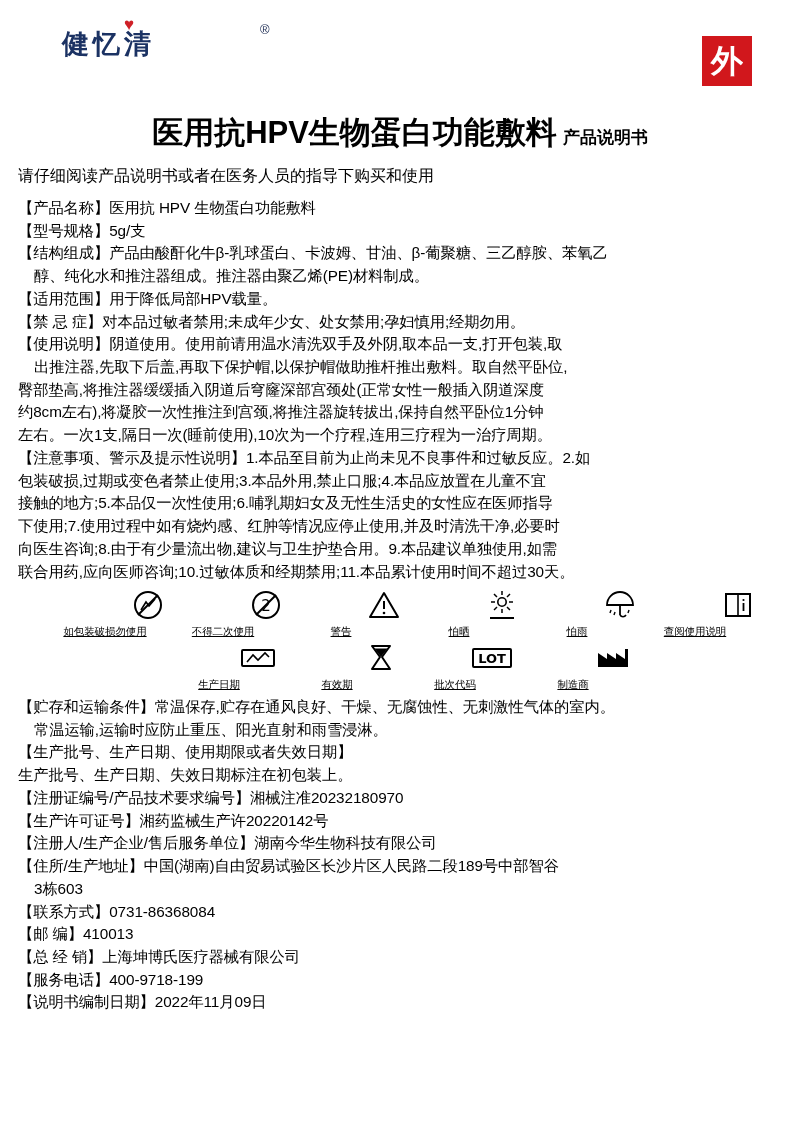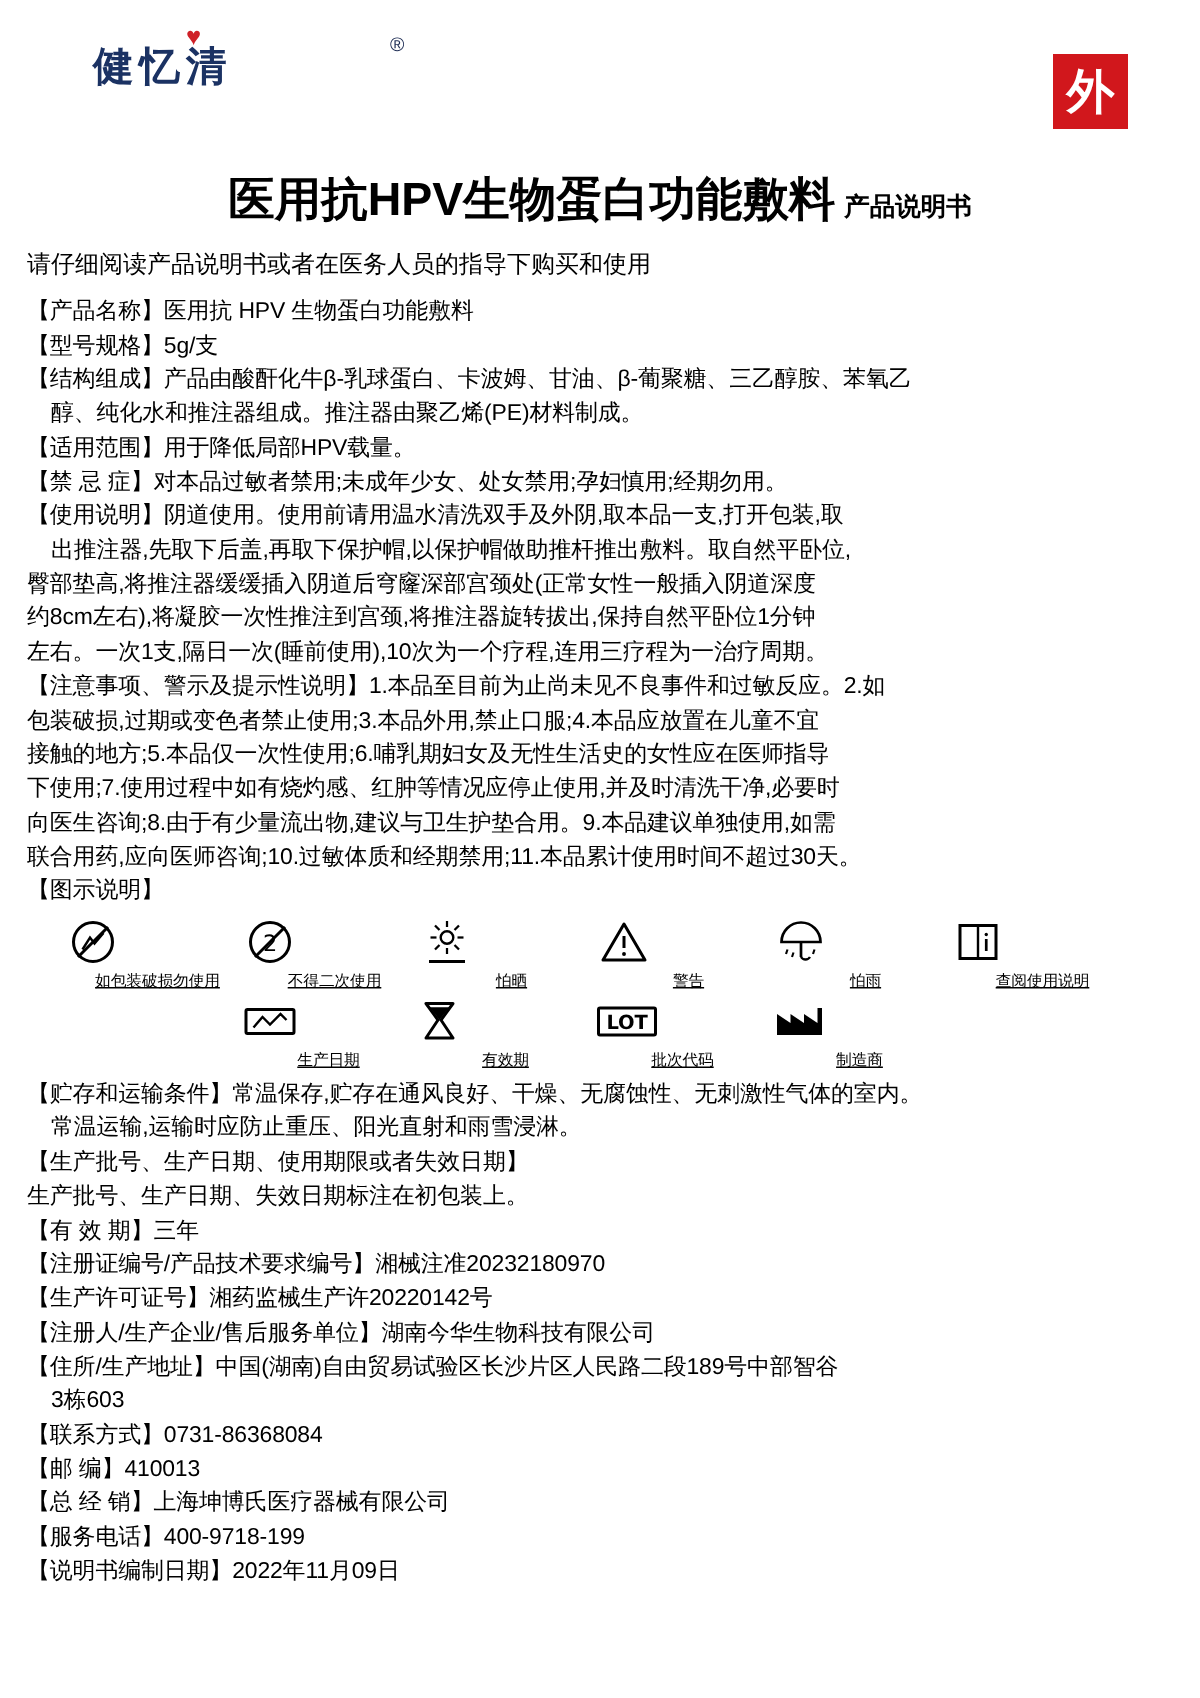--- a/index.html
+++ b/index.html
@@ -127,21 +127,21 @@
     margin-bottom: 2px;
   }
   .sym {
     width: 118px;
     text-align: center;
   }
   .sym-glyph {
     height: 34px;
     display: flex;
     align-items: center;
-    justify-content: flex-start;
+    justify-content: flex-end;
   }
   .sym-label {
     font-size: 10.5px;
     margin-top: 2px;
     color: #000;
     text-decoration: underline;
   }
   .sym-row2 { justify-content: center; gap: 0; margin-left: -8px; }
 
   svg { display: block; }
@@ -180,21 +180,20 @@
     <p class="para">约8cm左右),将凝胶一次性推注到宫颈,将推注器旋转拔出,保持自然平卧位1分钟</p>
     <p class="para">左右。一次1支,隔日一次(睡前使用),10次为一个疗程,连用三疗程为一治疗周期。</p>
 
     <p class="para">【注意事项、警示及提示性说明】1.本品至目前为止尚未见不良事件和过敏反应。2.如</p>
     <p class="para">包装破损,过期或变色者禁止使用;3.本品外用,禁止口服;4.本品应放置在儿童不宜</p>
     <p class="para">接触的地方;5.本品仅一次性使用;6.哺乳期妇女及无性生活史的女性应在医师指导</p>
     <p class="para">下使用;7.使用过程中如有烧灼感、红肿等情况应停止使用,并及时清洗干净,必要时</p>
     <p class="para">向医生咨询;8.由于有少量流出物,建议与卫生护垫合用。9.本品建议单独使用,如需</p>
     <p class="para">联合用药,应向医师咨询;10.过敏体质和经期禁用;11.本品累计使用时间不超过30天。</p>
 
-    <p class="para">【图示说明】</p>
 
     <div class="symbols">
       <div class="sym-row">
 
         <div class="sym">
           <div class="sym-glyph">
             <svg width="32" height="32" viewBox="0 0 32 32">
               <circle cx="16" cy="16" r="13" fill="none" stroke="#000" stroke-width="2"></circle>
               <path d="M9 21 L14 13 L17 17 L23 10" fill="none" stroke="#000" stroke-width="1.6"></path>
               <line x1="6" y1="26" x2="26" y2="6" stroke="#000" stroke-width="2"></line>
@@ -205,20 +204,31 @@
 
         <div class="sym">
           <div class="sym-glyph">
             <svg width="32" height="32" viewBox="0 0 32 32">
               <circle cx="16" cy="16" r="13" fill="none" stroke="#000" stroke-width="2"></circle>
               <text x="16" y="22" font-size="15" font-family="DejaVu Sans, sans-serif" text-anchor="middle" fill="#000">2</text>
               <line x1="6" y1="26" x2="26" y2="6" stroke="#000" stroke-width="2"></line>
             </svg>
           </div>
           <div class="sym-label">不得二次使用</div>
+        </div>
+
+        <div class="sym">
+          <div class="sym-glyph">
+            <svg width="32" height="30" viewBox="0 0 32 30">
+              <path d="M16 3 L30 27 L2 27 Z" fill="none" stroke="#000" stroke-width="2" stroke-linejoin="round"></path>
+              <line x1="16" y1="11" x2="16" y2="19" stroke="#000" stroke-width="2"></line>
+              <circle cx="16" cy="23" r="1.3" fill="#000"></circle>
+            </svg>
+          </div>
+          <div class="sym-label">警告</div>
         </div>
 
         <div class="sym">
           <div class="sym-glyph">
             <svg width="32" height="32" viewBox="0 0 32 32">
               <circle cx="16" cy="13" r="4.2" fill="none" stroke="#000" stroke-width="1.6"></circle>
               <g stroke="#000" stroke-width="1.5">
                 <line x1="16" y1="2" x2="16" y2="6"></line>
                 <line x1="16" y1="20" x2="16" y2="24"></line>
                 <line x1="5" y1="13" x2="9" y2="13"></line>
@@ -229,31 +239,20 @@
                 <line x1="11" y1="18" x2="8" y2="21"></line>
               </g>
               <line x1="4" y1="29" x2="28" y2="29" stroke="#000" stroke-width="2"></line>
             </svg>
           </div>
           <div class="sym-label">怕晒</div>
         </div>
 
         <div class="sym">
           <div class="sym-glyph">
-            <svg width="32" height="30" viewBox="0 0 32 30">
-              <path d="M16 3 L30 27 L2 27 Z" fill="none" stroke="#000" stroke-width="2" stroke-linejoin="round"></path>
-              <line x1="16" y1="11" x2="16" y2="19" stroke="#000" stroke-width="2"></line>
-              <circle cx="16" cy="23" r="1.3" fill="#000"></circle>
-            </svg>
-          </div>
-          <div class="sym-label">警告</div>
-        </div>
-
-        <div class="sym">
-          <div class="sym-glyph">
             <svg width="32" height="32" viewBox="0 0 32 32">
               <path d="M3 16 A13 13 0 0 1 29 16 Z" fill="none" stroke="#000" stroke-width="1.8"></path>
               <line x1="16" y1="16" x2="16" y2="26" stroke="#000" stroke-width="1.8"></line>
               <path d="M16 26 A3.5 3.5 0 0 0 22 26" fill="none" stroke="#000" stroke-width="1.6"></path>
               <g stroke="#000" stroke-width="1.4">
                 <line x1="7" y1="21" x2="6" y2="24"></line>
                 <line x1="11" y1="23" x2="10" y2="26"></line>
                 <line x1="25" y1="21" x2="24" y2="24"></line>
               </g>
             </svg>
@@ -316,21 +315,20 @@
           <div class="sym-label">制造商</div>
         </div>
 
       </div>
     </div>
 
     <p class="para">【贮存和运输条件】常温保存,贮存在通风良好、干燥、无腐蚀性、无刺激性气体的室内。</p>
     <p class="para" style="padding-left:16px;">常温运输,运输时应防止重压、阳光直射和雨雪浸淋。</p>
     <p class="para">【生产批号、生产日期、使用期限或者失效日期】</p>
     <p class="para">生产批号、生产日期、失效日期标注在初包装上。</p>
-    <p class="para">【有  效  期】三年</p>
     <p class="para">【注册证编号/产品技术要求编号】湘械注准20232180970</p>
     <p class="para">【生产许可证号】湘药监械生产许20220142号</p>
     <p class="para">【注册人/生产企业/售后服务单位】湖南今华生物科技有限公司</p>
     <p class="para">【住所/生产地址】中国(湖南)自由贸易试验区长沙片区人民路二段189号中部智谷</p>
     <p class="para" style="padding-left:16px;">3栋603</p>
     <p class="para">【联系方式】0731-86368084</p>
     <p class="para">【邮       编】410013</p>
     <p class="para">【总  经  销】上海坤博氏医疗器械有限公司</p>
     <p class="para">【服务电话】400-9718-199</p>
     <p class="para">【说明书编制日期】2022年11月09日</p>

